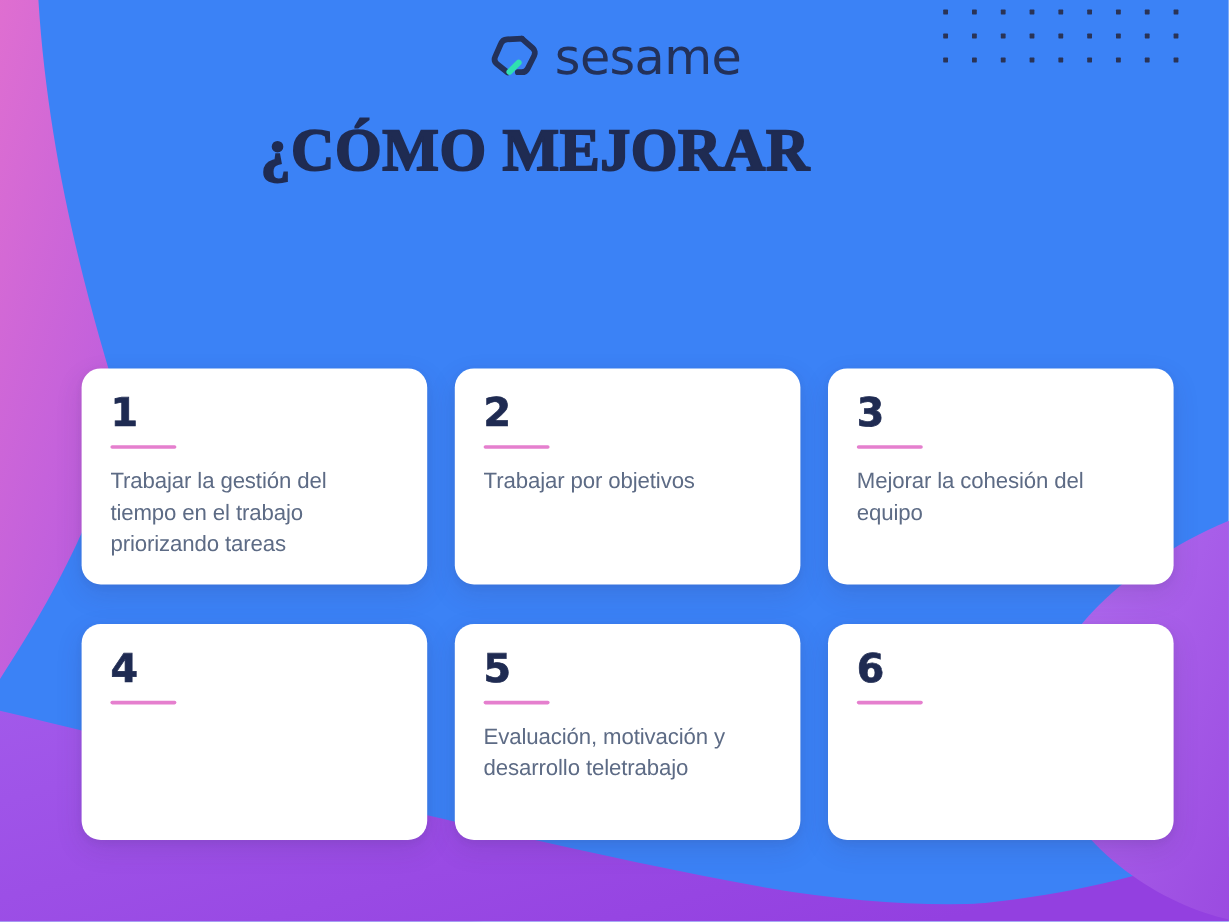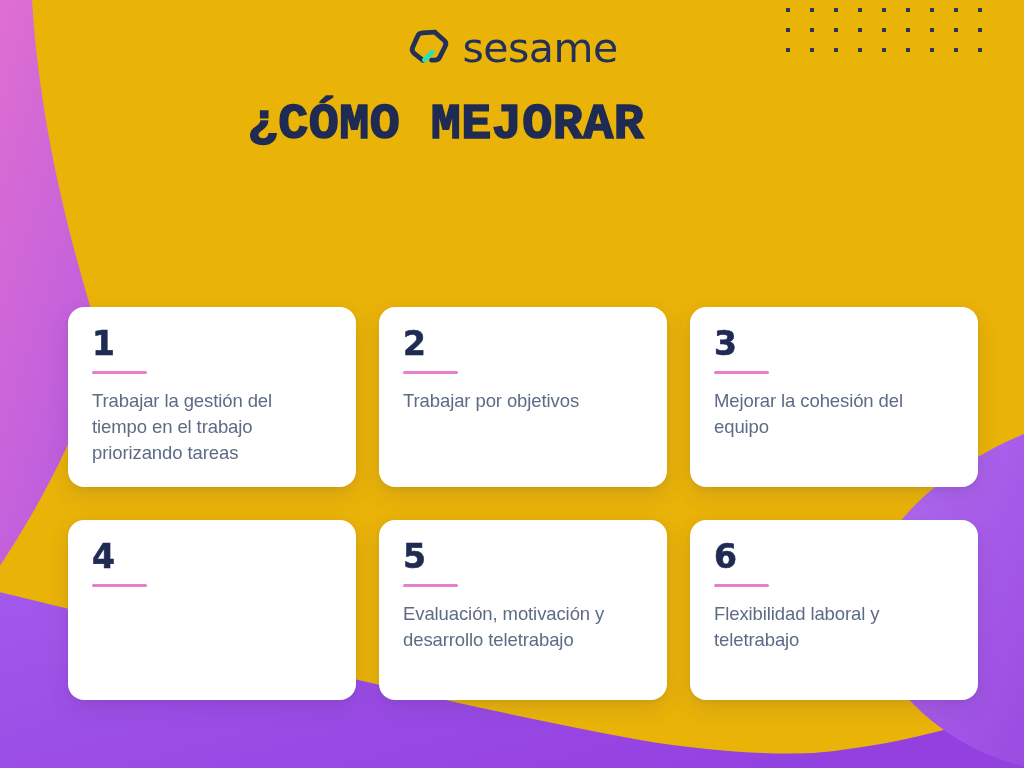--- a/index.html
+++ b/index.html
@@ -6,21 +6,21 @@
   html, body {
     width:1024px; height:768px;
     overflow:hidden;
     background:#ffffff;
     font-family:"Liberation Sans", sans-serif;
   }
 
   #stage {
     position:relative;
     width:1024px; height:768px;
-    background:#eab308;
+    background:#3b82f6;
     overflow:hidden;
   }
 
   
   .bg-layer {
     position:absolute; inset:0;
     width:1024px; height:768px;
     pointer-events:none;
   }
 
@@ -54,21 +54,21 @@
     letter-spacing:-0.5px;
     color:#233159;
     line-height:1;
   }
 
   .headline {
     position:absolute;
     top:96px; left:0; width:892px;
     text-align:center;
     color:#1f2b52;
-    font-family:Liberation Mono, monospace;
+    font-family:Liberation Serif, serif;
     font-weight:bold;
     font-size:50px;
     line-height:1.16;
     letter-spacing:0.5px;
     -webkit-text-stroke:1.6px #1f2b52;
   }
   .headline .l2 { display:block; }
 
   .subhead {
     position:absolute;
@@ -237,17 +237,16 @@
 
     <div class="card">
       <div class="card-num">5</div>
       <div class="card-rule"></div>
       <div class="card-text">Evaluación, motivación y desarrollo teletrabajo</div>
     </div>
 
     <div class="card">
       <div class="card-num">6</div>
       <div class="card-rule"></div>
-      <div class="card-text">Flexibilidad laboral y teletrabajo</div>
     </div>
 
   </div>
 </div>
 
 </body></html>

